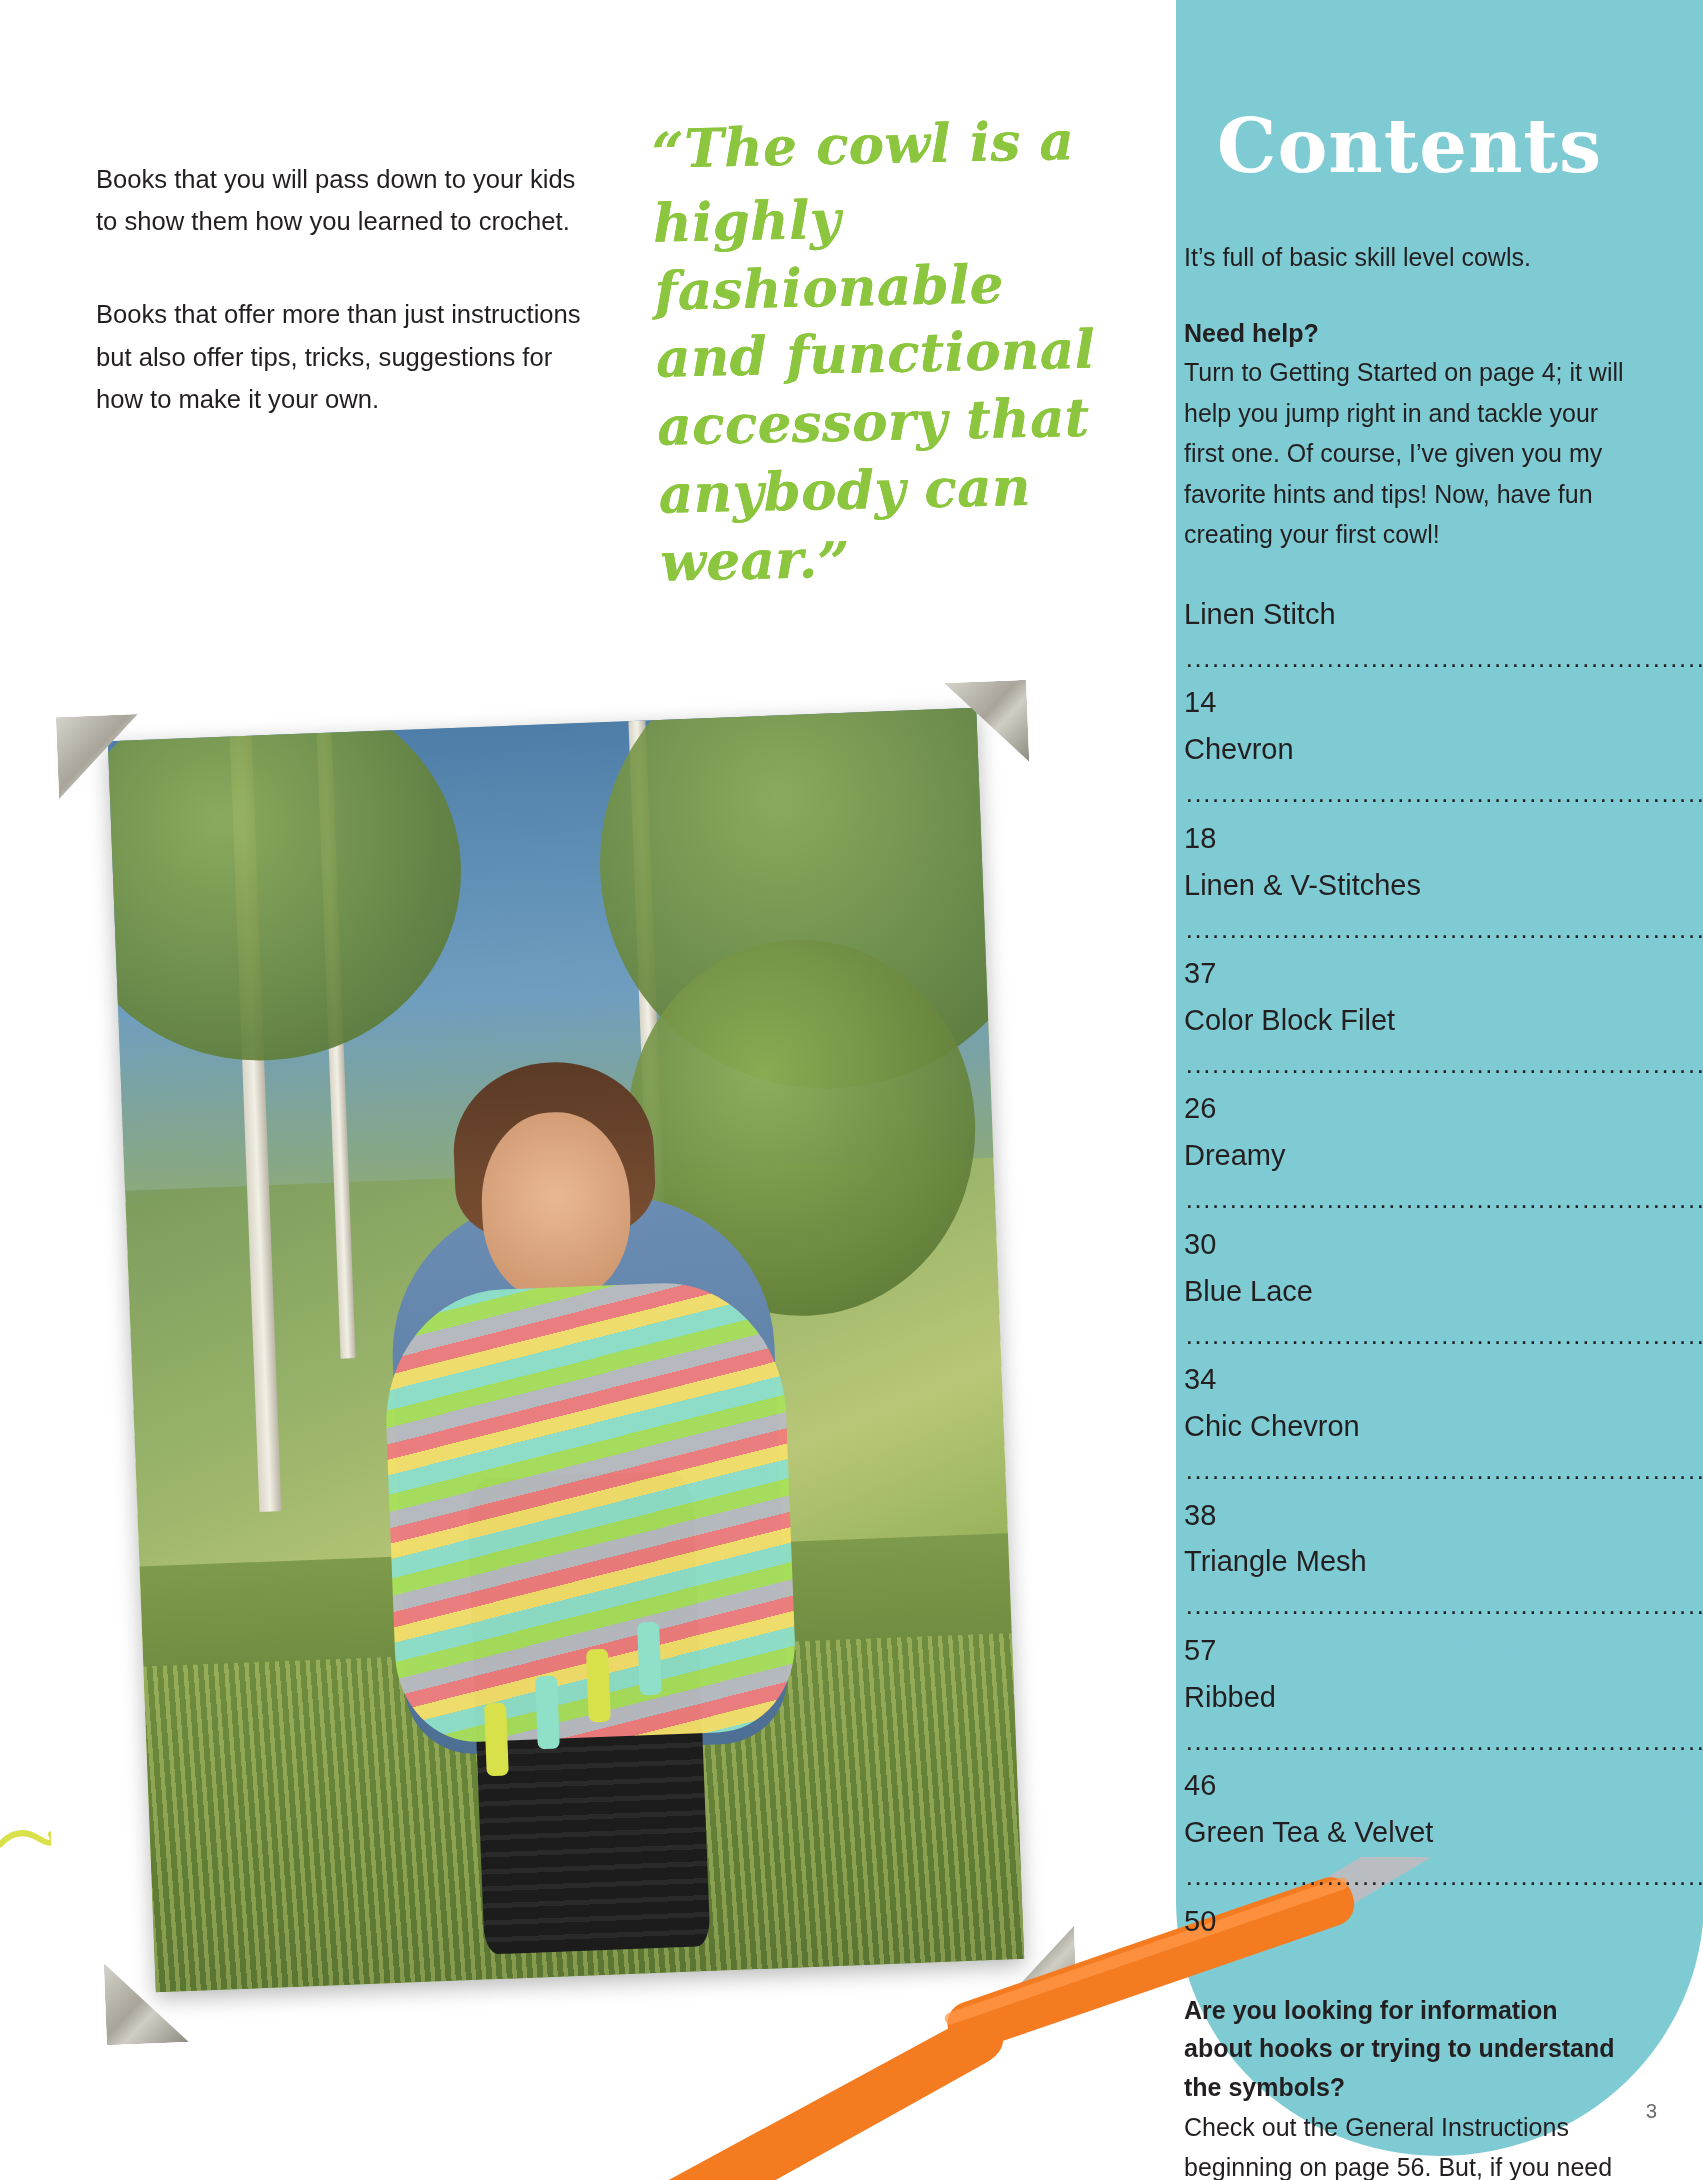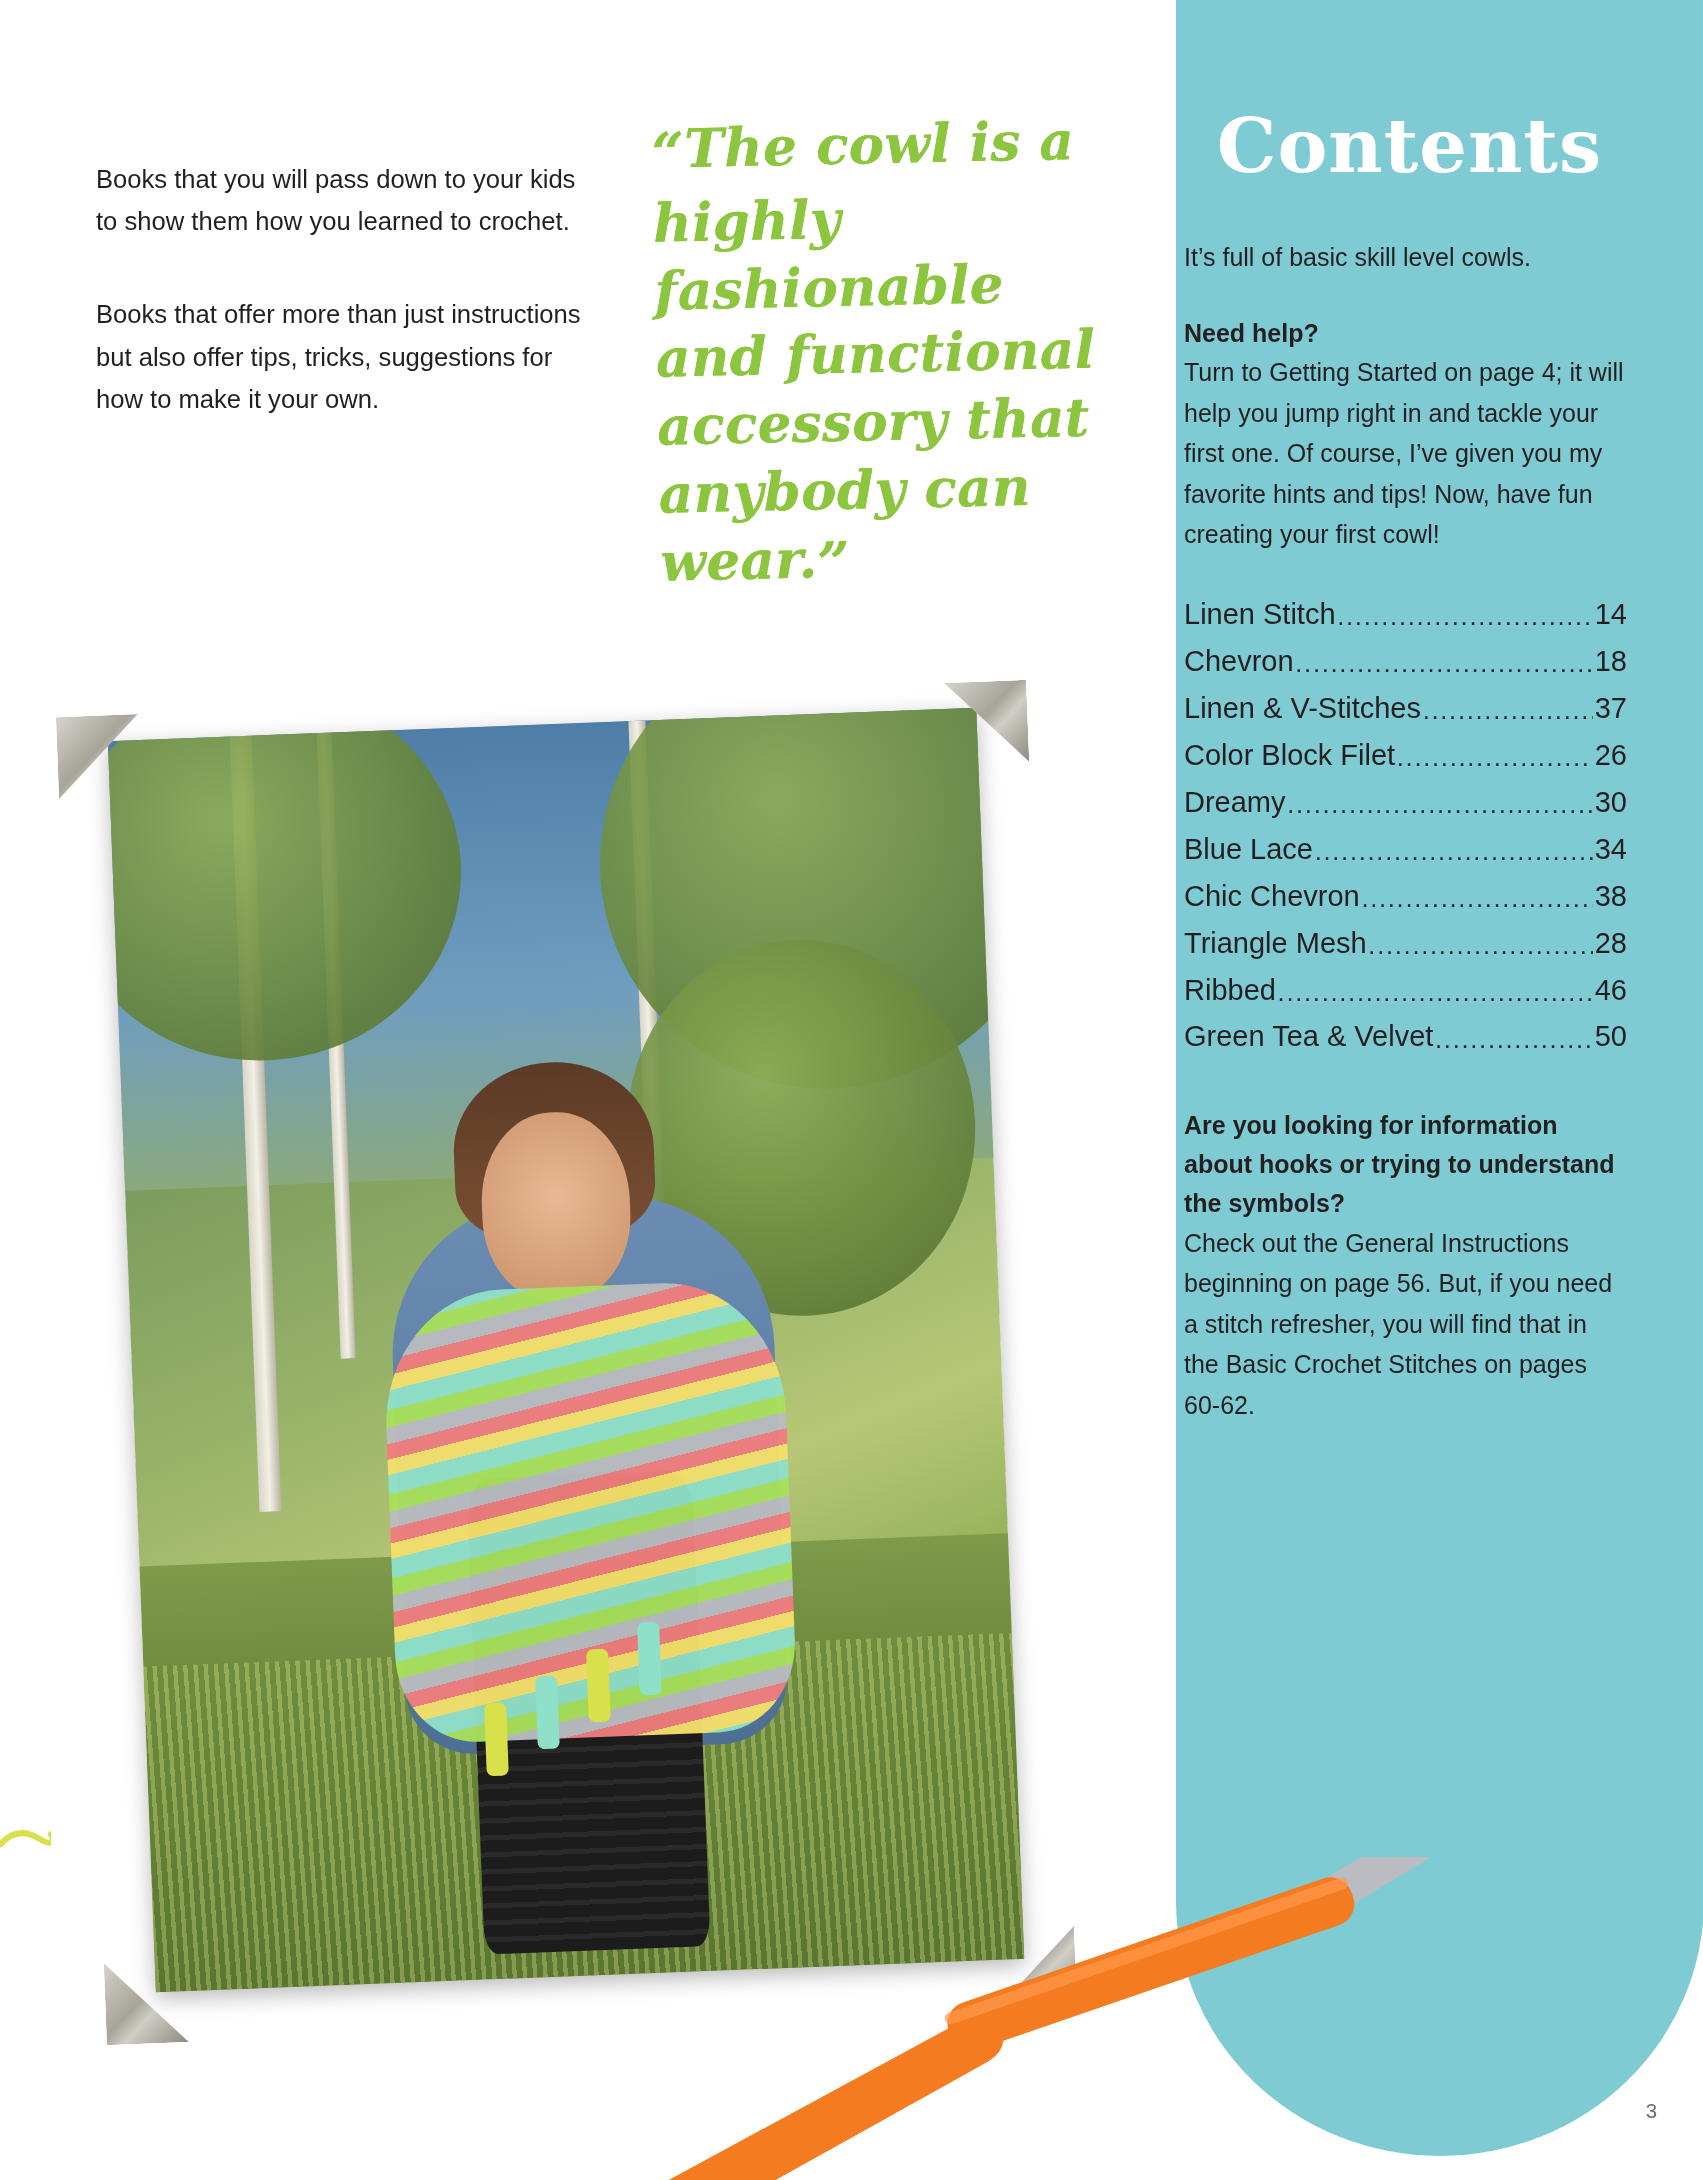--- a/index.html
+++ b/index.html
@@ -183,25 +183,26 @@
     line-height: 1.62;
     margin: 0 0 36px 0;
   }
   .toc-list {
     margin: 15.3px 0 46px 0;
     padding: 0;
     list-style: none;
   }
   .toc-list li {
     display: flex;
-    align-items: flex-end;
+    align-items: flex-start;
     font-size: 29px;
     line-height: 1.62;
     color: #231f20;
     white-space: nowrap;
+    flex-direction: column;
   }
   .toc-list .t-title { flex: 0 0 auto; }
   .toc-list .dots {
     flex: 1 1 auto;
     overflow: hidden;
     margin: 0 1.7px;
     letter-spacing: 1.7px;
     font-size: 25.6px;
     color: #231f20;
   }
@@ -312,21 +313,21 @@
         <span class="pg">34</span>
       </li>
       <li>
         <span class="t-title">Chic Chevron</span>
         <span class="dots">................................................................................</span>
         <span class="pg">38</span>
       </li>
       <li>
         <span class="t-title">Triangle Mesh </span>
         <span class="dots">................................................................................</span>
-        <span class="pg">28</span>
+        <span class="pg">57</span>
       </li>
       <li>
         <span class="t-title">Ribbed </span>
         <span class="dots">................................................................................</span>
         <span class="pg">46</span>
       </li>
       <li>
         <span class="t-title">Green Tea &amp; Velvet</span>
         <span class="dots">................................................................................</span>
         <span class="pg">50</span>

